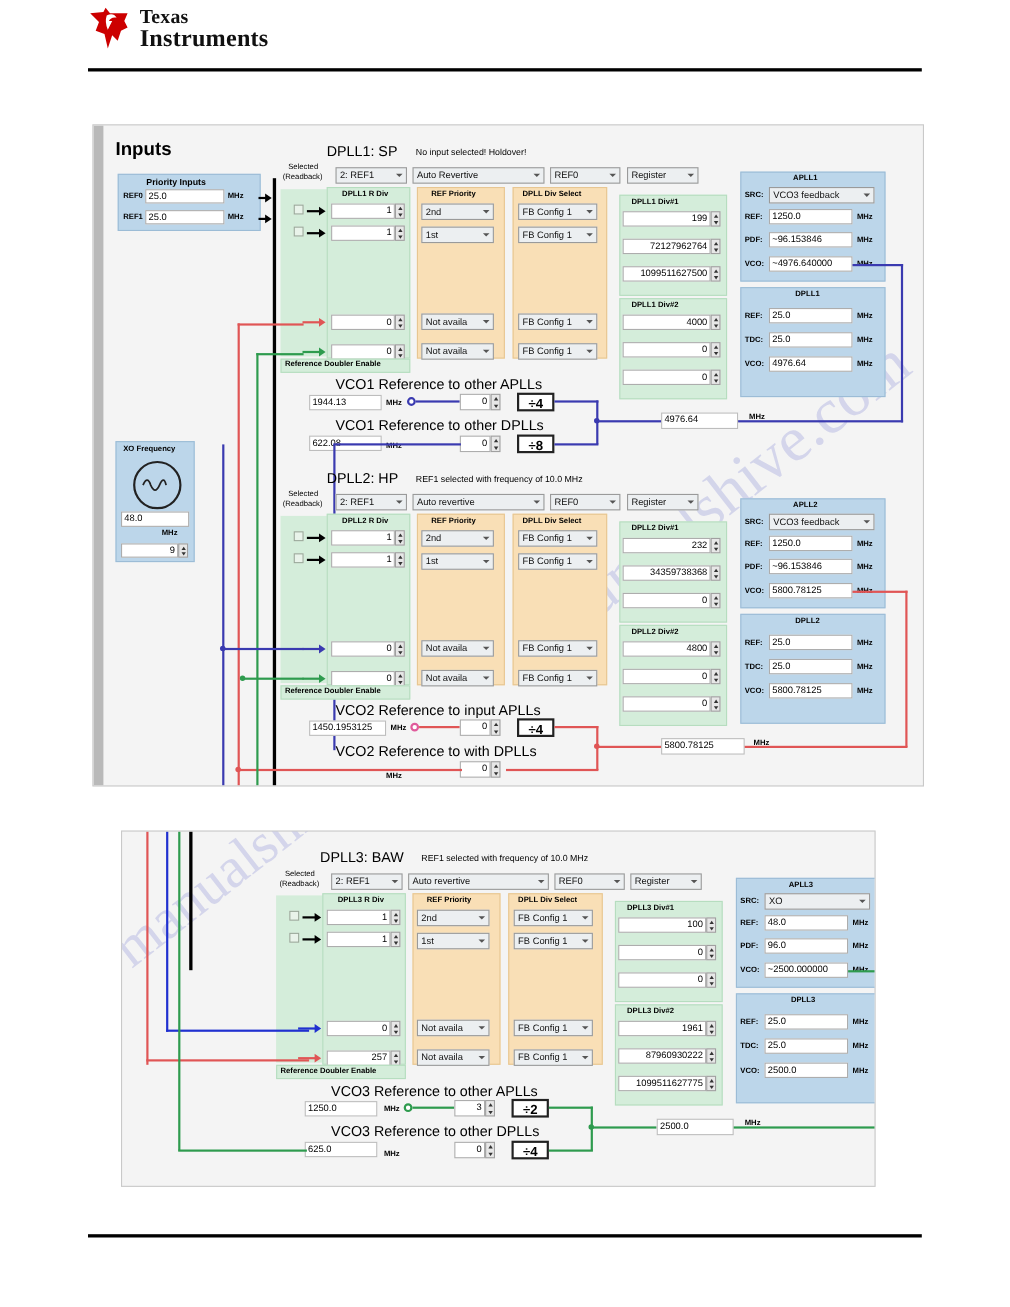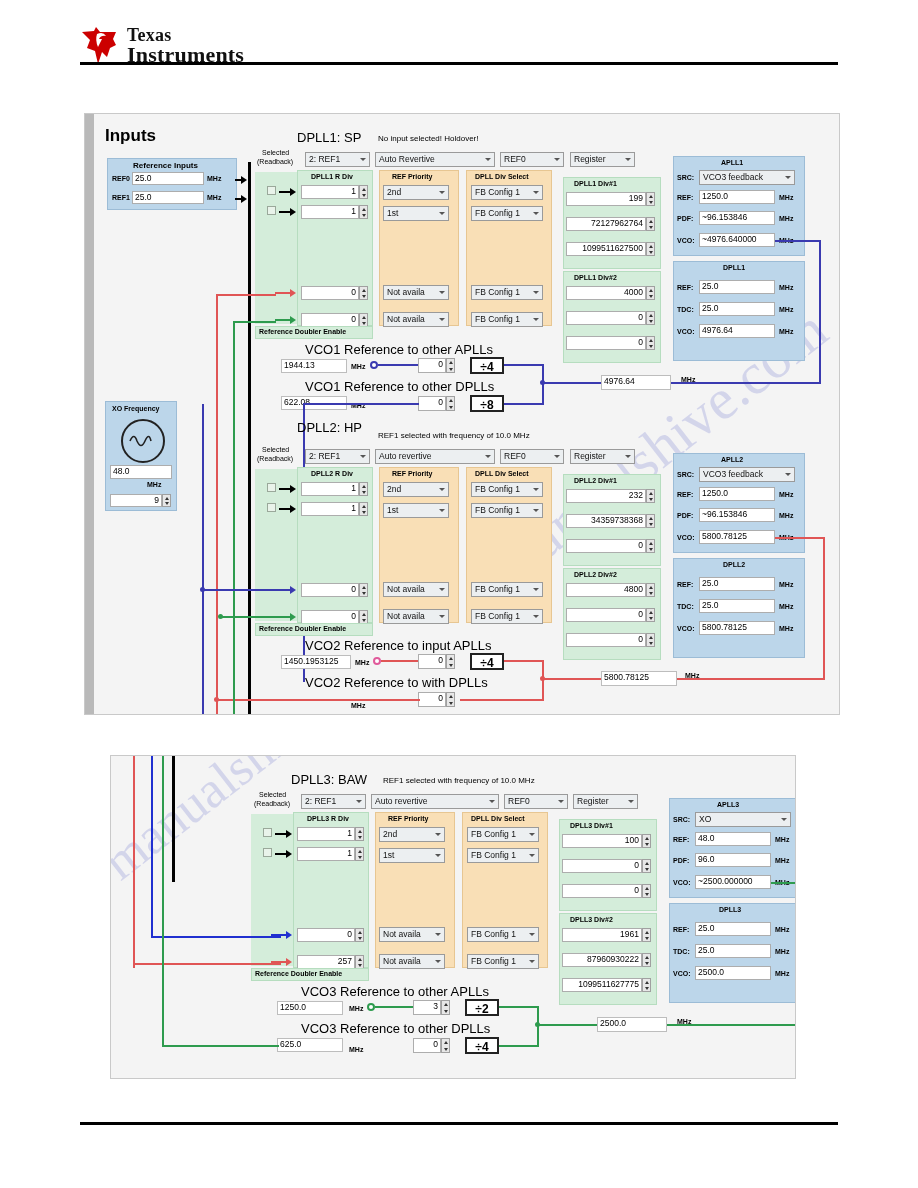--- a/index.html
+++ b/index.html
@@ -1,19 +1,19 @@
 <!DOCTYPE html>
 <html><head>
 <meta charset="utf-8">
 <style>
   html,body{margin:0;padding:0;background:#ffffff;}
   body{width:918px;height:1188px;position:relative;font-family:"Liberation Sans",sans-serif;color:#000;}
 
   
-  .ti-logo{position:absolute;left:80px;top:24px;width:250px;height:46px;}
+  .ti-logo{position:absolute;left:80px;top:4px;width:250px;height:46px;}
   .ti-mark{position:absolute;left:0;top:2px;width:42px;height:40px;}
   .ti-word{position:absolute;left:47px;top:2px;font-family:"Liberation Serif",serif;
            font-weight:bold;line-height:19px;color:#111;}
   .ti-word .l1{font-size:18px;letter-spacing:.2px;}
   .ti-word .l2{font-size:22px;letter-spacing:.2px;}
   .rule-top{position:absolute;left:80px;top:62px;width:758px;height:3px;background:#000;}
   .rule-bot{position:absolute;left:80px;top:1122px;width:758px;height:3px;background:#000;}
 
   
   .shot{position:absolute;background:#f4f4f4;border:1px solid #c9c9c9;overflow:hidden;}
@@ -94,21 +94,21 @@
 
 <div class="shot" id="panel-top">
 <div class="inner">
   <div class="lbar"></div>
 
   <div class="wm" style="left:370px;top:300px;transform:rotate(-38deg);">manualshive.com</div>
 
   <div class="txt h1" style="left:20px;top:12px;">Inputs</div>
 
   <div class="box grp-blue" style="left:22px;top:44px;width:130px;height:52px;"></div>
-  <div class="txt sm b" style="left:48px;top:47px;">Reference Inputs</div>
+  <div class="txt sm b" style="left:48px;top:47px;">Priority Inputs</div>
   <div class="txt xs b" style="left:27px;top:61px;">REF0</div>
   <div class="field" style="left:47px;top:58px;width:72px;height:13px;">25.0</div>
   <div class="txt xs b" style="left:122px;top:61px;">MHz</div>
   <div class="txt xs b" style="left:27px;top:80px;">REF1</div>
   <div class="field" style="left:47px;top:77px;width:72px;height:13px;">25.0</div>
   <div class="txt xs b" style="left:122px;top:80px;">MHz</div>
 
   <div class="box grp-blue" style="left:20px;top:287px;width:72px;height:110px;"></div>
   <div class="txt xs b" style="left:27px;top:291px;">XO Frequency</div>
   <div class="xo-circle" style="left:36px;top:305px;">
@@ -296,21 +296,21 @@
   <div class="hline" style="left:457px;top:268px;width:60px;background:#3a3ab0;"></div>
   <div class="field plain" style="left:516px;top:261px;width:70px;height:15px;">4976.64</div>
   <div class="txt xs b" style="left:596px;top:262px;">MHz</div>
   <div class="hline" style="left:586px;top:268px;width:150px;background:#3a3ab0;"></div>
   <div class="vline" style="left:734px;top:126px;height:144px;background:#3a3ab0;"></div>
   <div class="hline" style="left:690px;top:126px;width:46px;background:#3a3ab0;"></div>
 
   <div class="vline" style="left:218px;top:290px;height:278px;background:#3a3ab0;"></div>
   <div class="hline" style="left:218px;top:289px;width:116px;background:#3a3ab0;"></div>
 
-  <div class="txt ttl" style="left:212px;top:306px;">DPLL2: HP</div>
+  <div class="txt ttl" style="left:212px;top:313px;">DPLL2: HP</div>
   <div class="txt sm" style="left:293px;top:317px;">REF1 selected with frequency of 10.0 MHz</div>
 
   <div class="txt xs" style="left:177px;top:332px;">Selected</div>
   <div class="txt xs" style="left:172px;top:341px;">(Readback)</div>
   <div class="combo" style="left:220px;top:335px;width:65px;height:15px;"><span>2: REF1</span><span class="cv"></span></div>
   <div class="combo" style="left:290px;top:335px;width:120px;height:15px;"><span>Auto revertive</span><span class="cv"></span></div>
   <div class="combo" style="left:415px;top:335px;width:64px;height:15px;"><span>REF0</span><span class="cv"></span></div>
   <div class="combo" style="left:485px;top:335px;width:65px;height:15px;"><span>Register</span><span class="cv"></span></div>
 
   <div class="box grp-col-green" style="left:170px;top:355px;width:50px;height:152px;"></div>

